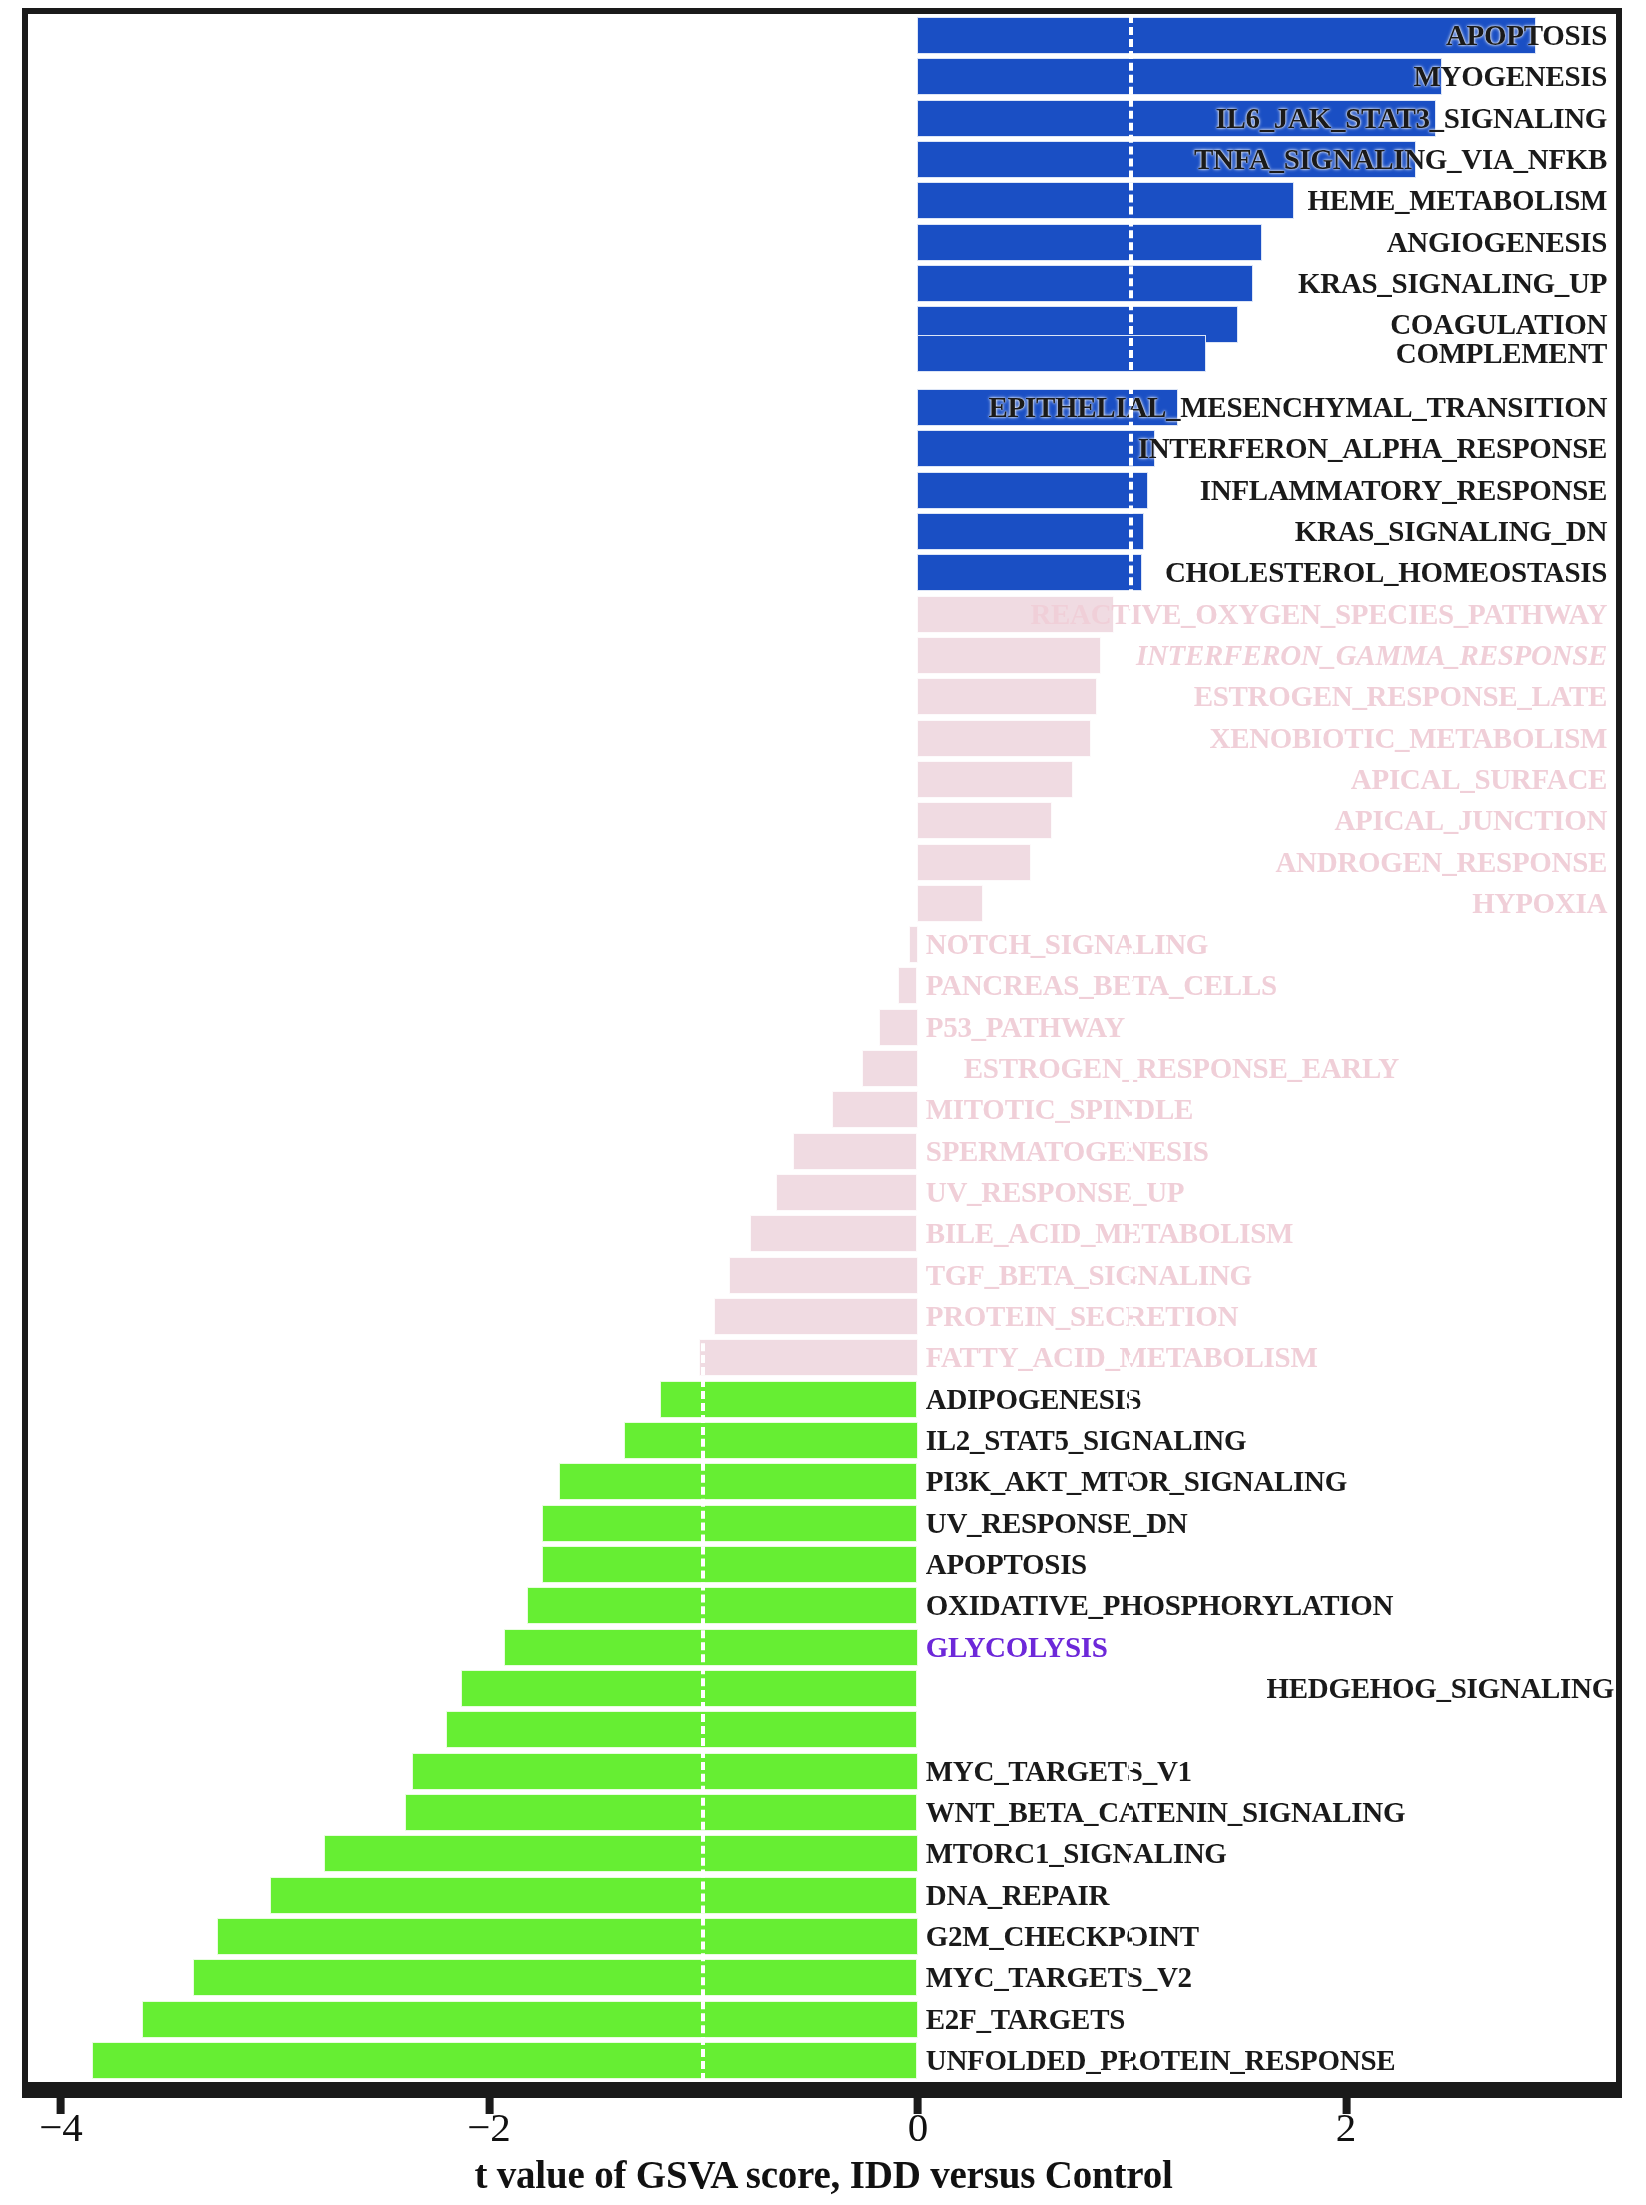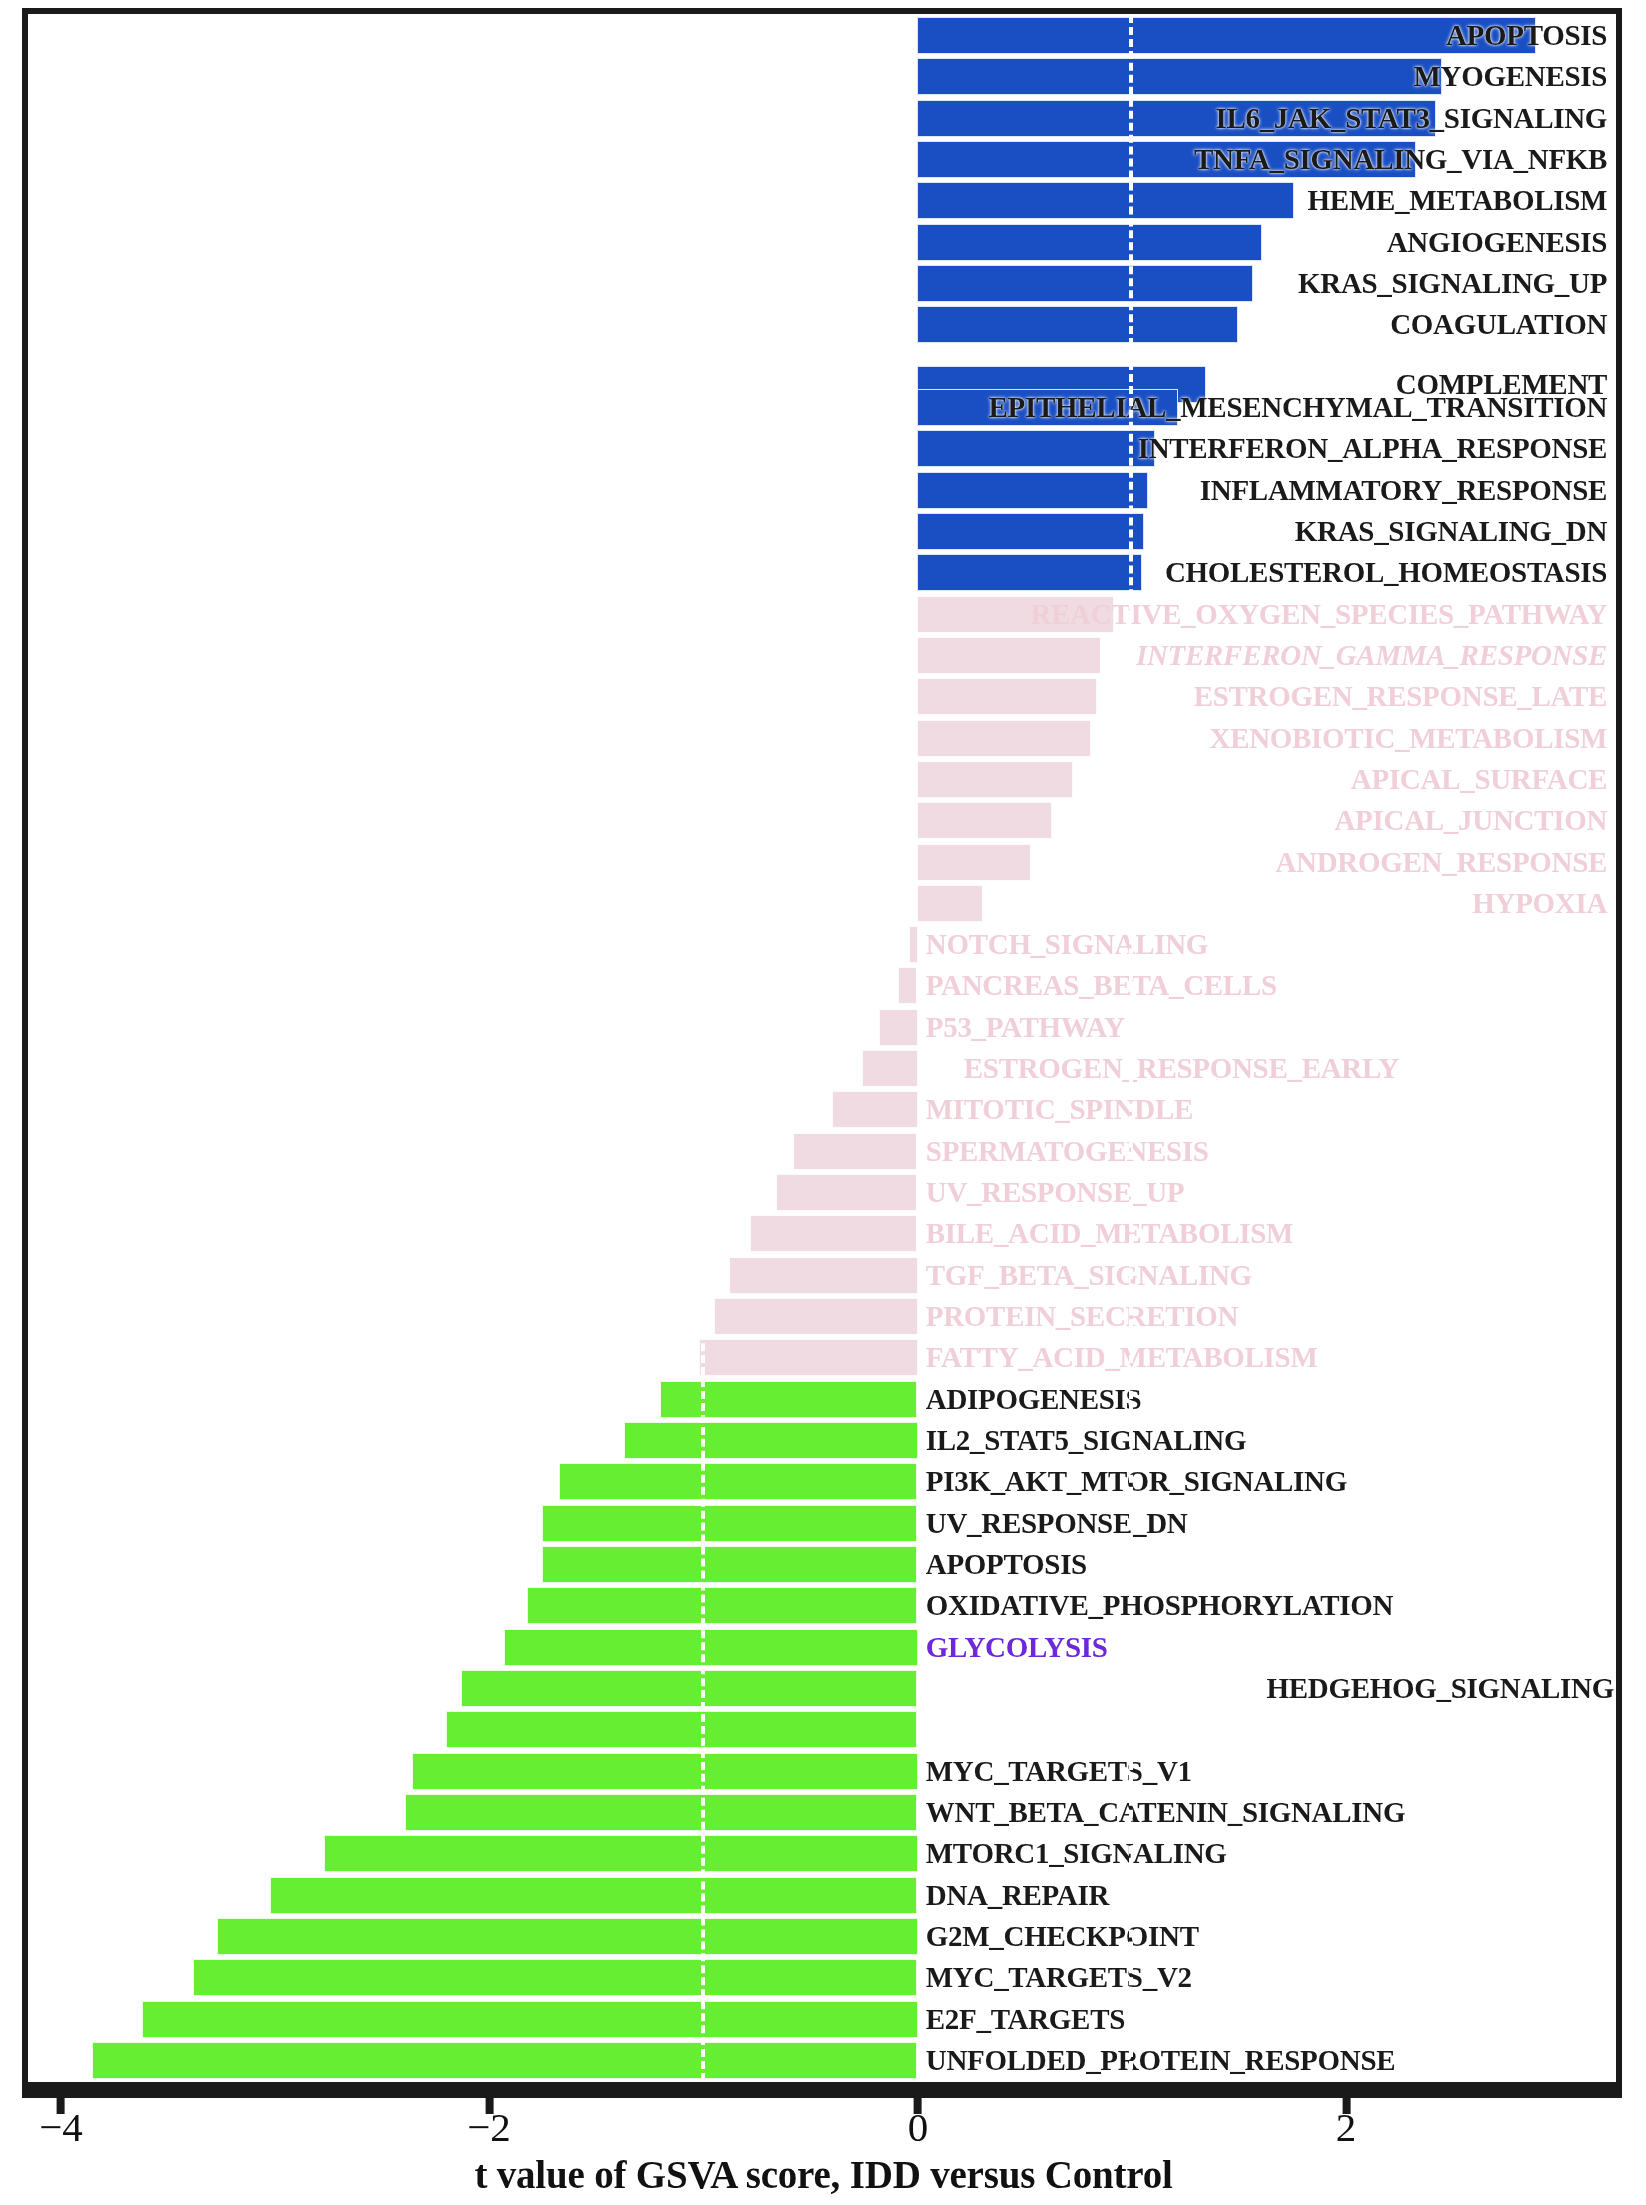--- a/index.html
+++ b/index.html
@@ -144,21 +144,21 @@
         <div class="bar-label left" style="color: rgb(26, 26, 26); width: 889px;">ANGIOGENESIS</div>
       </div>
       <div class="bar-row" style="top: 250px; height: 37px;">
         <div class="bar pos" style="left: 889px; width: 336px; background: rgb(26, 79, 196);"></div>
         <div class="bar-label left" style="color: rgb(26, 26, 26); width: 889px;">KRAS_SIGNALING_UP</div>
       </div>
       <div class="bar-row" style="top: 291px; height: 37px;">
         <div class="bar pos" style="left: 889px; width: 321px; background: rgb(26, 79, 196);"></div>
         <div class="bar-label left" style="color: rgb(26, 26, 26); width: 889px;">COAGULATION</div>
       </div>
-      <div class="bar-row" style="top: 351px; height: 37px;">
+      <div class="bar-row" style="top: 320px; height: 37px;">
         <div class="bar pos" style="left: 889px; width: 289px; background: rgb(26, 79, 196);"></div>
         <div class="bar-label left" style="color: rgb(26, 26, 26); width: 889px;">COMPLEMENT</div>
       </div>
       <div class="bar-row" style="top: 374px; height: 37px;">
         <div class="bar pos" style="left: 889px; width: 261px; background: rgb(26, 79, 196);"></div>
         <div class="bar-label left" style="color: rgb(26, 26, 26); width: 889px;">EPITHELIAL_MESENCHYMAL_TRANSITION</div>
       </div>
       <div class="bar-row" style="top: 415px; height: 37px;">
         <div class="bar pos" style="left: 889px; width: 238px; background: rgb(26, 79, 196);"></div>
         <div class="bar-label left" style="color: rgb(26, 26, 26); width: 889px;">INTERFERON_ALPHA_RESPONSE</div>

